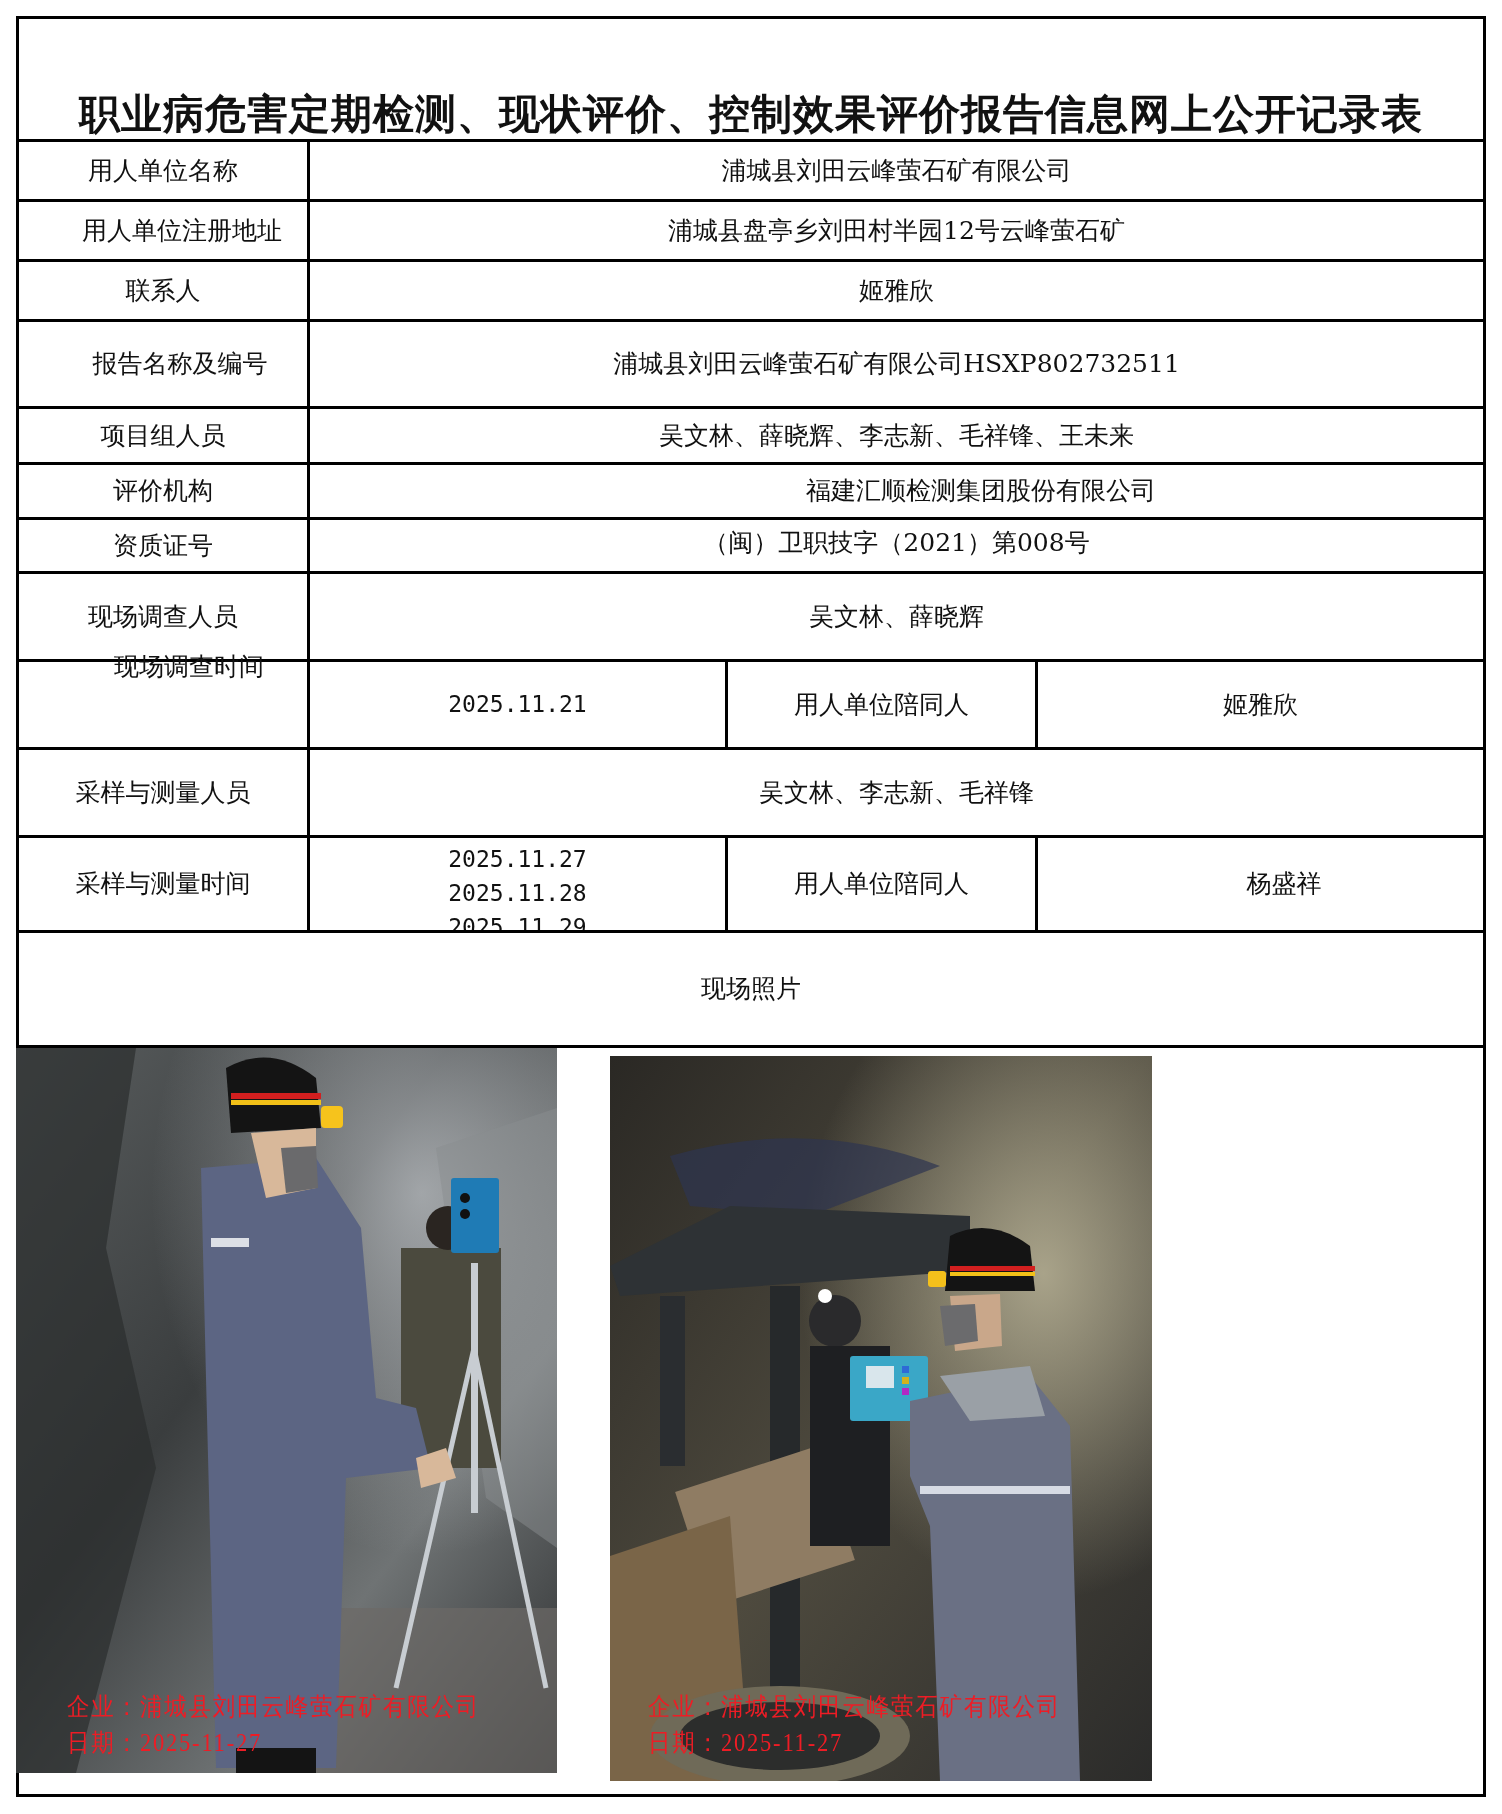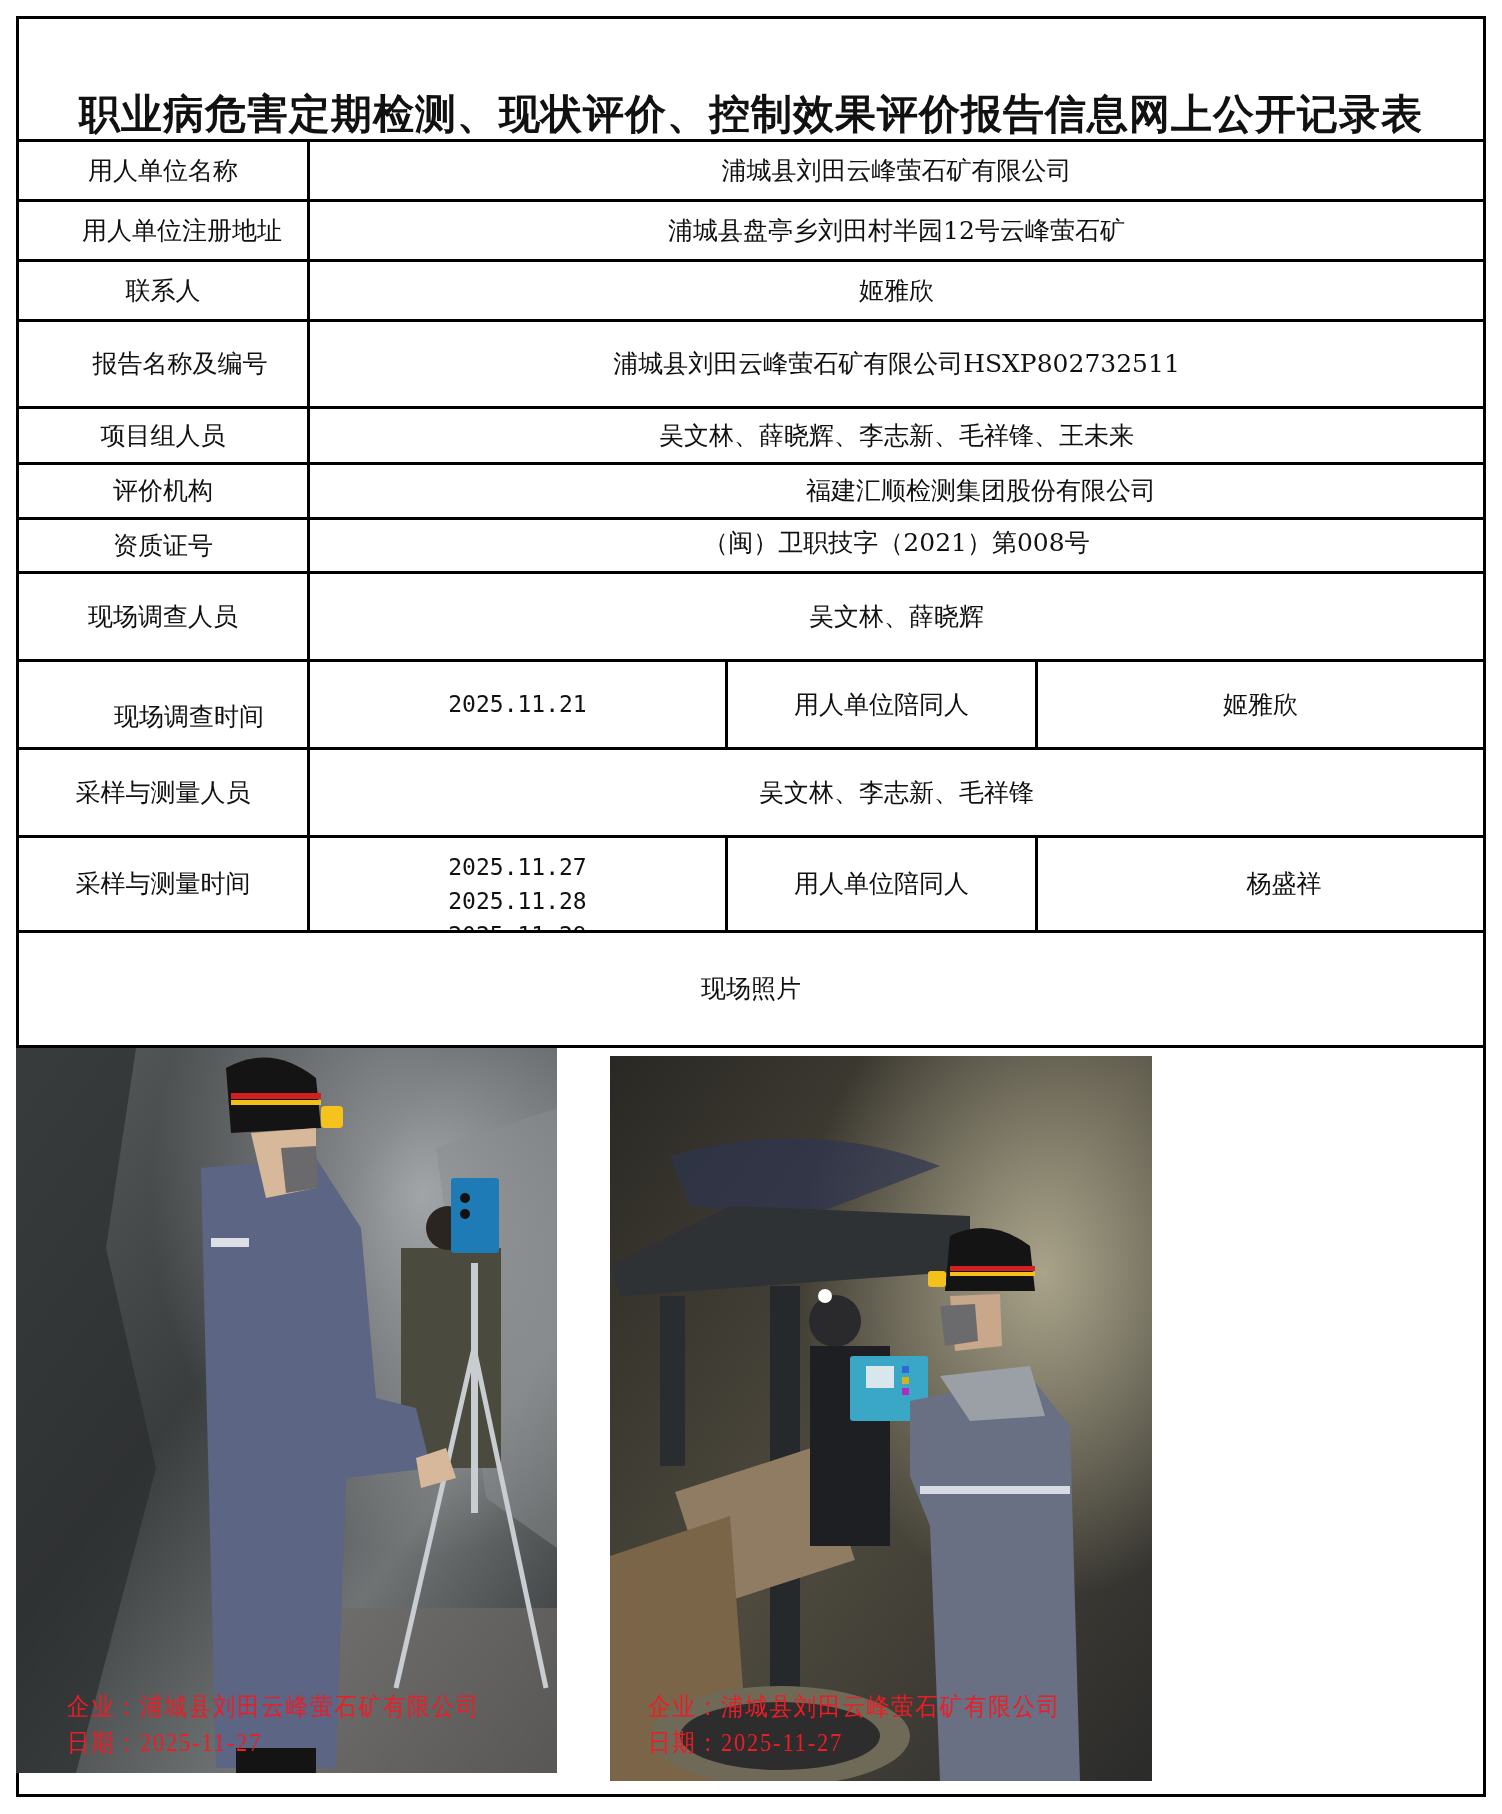--- a/index.html
+++ b/index.html
@@ -63,21 +63,21 @@
       white-space: nowrap;
       margin-top: 36px;
     }
     .mono {
       font-family: "DejaVu Sans Mono", "Liberation Mono", monospace;
       font-size: 23px;
     }
     .dates {
       flex-direction: column;
       justify-content: flex-start;
-      padding-top: 12px;
+      padding-top: 4px;
     }
     .dates span {
       display: block;
       height: 34px;
       line-height: 34px;
     }
     .photo {
       position: absolute;
       overflow: hidden;
     }
@@ -142,21 +142,21 @@
 
 <div class="cell" style="left:19px; top:465px; width:288px; height:52px">评价机构</div>
 <div class="cell" style="left:324px; top:465px; width:1314px; height:52px">福建汇顺检测集团股份有限公司</div>
 
 <div class="cell" style="left:19px; top:520px; width:288px; height:51px">资质证号</div>
 <div class="cell" style="left:310px; top:520px; width:1173px; height:46px">（闽）卫职技字（2021）第008号</div>
 
 <div class="cell" style="left:19px; top:574px; width:288px; height:85px">现场调查人员</div>
 <div class="cell" style="left:310px; top:574px; width:1173px; height:85px">吴文林、薛晓辉</div>
 
-<div class="cell" style="left:19px; top:674px; width:340px; height:85px">现场调查时间</div>
+<div class="cell" style="left:19px; top:624px; width:340px; height:85px">现场调查时间</div>
 <div class="cell mono" style="left:310px; top:662px; width:415px; height:85px">2025.11.21</div>
 <div class="cell" style="left:728px; top:662px; width:307px; height:85px">用人单位陪同人</div>
 <div class="cell" style="left:1038px; top:662px; width:445px; height:85px">姬雅欣</div>
 
 <div class="cell" style="left:19px; top:750px; width:288px; height:85px">采样与测量人员</div>
 <div class="cell" style="left:310px; top:750px; width:1173px; height:85px">吴文林、李志新、毛祥锋</div>
 
 <div class="cell" style="left:19px; top:838px; width:288px; height:92px">采样与测量时间</div>
 <div class="cell mono dates" style="left:310px; top:838px; width:415px; height:92px">
   <span>2025.11.27</span>

